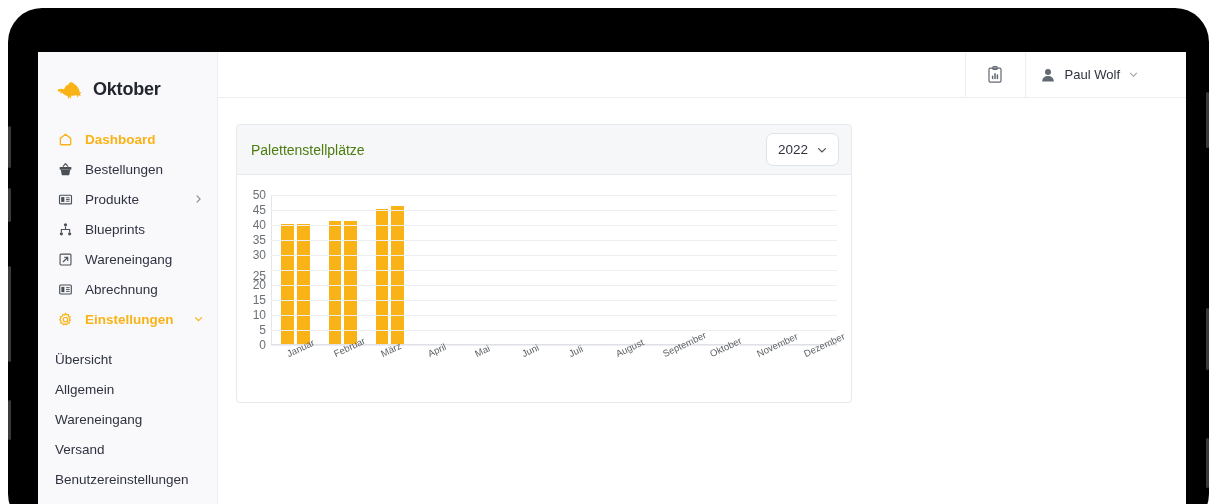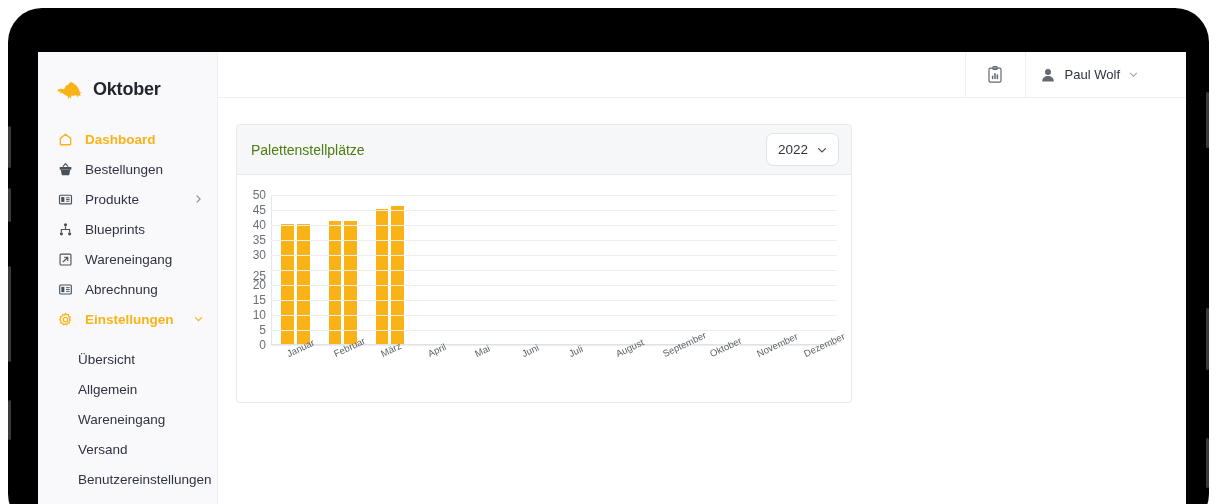--- a/index.html
+++ b/index.html
@@ -72,21 +72,21 @@
   .nav-item.active { color: #f9b316; font-weight: bold; }
   .nav-label { white-space: nowrap; }
   .nav-chev {
     position: absolute; right: 14px; top: 50%;
     transform: translateY(-50%);
     width: 9px; height: 9px;
   }
   .nav-sub {
     display: flex; align-items: center;
     height: 30px;
-    padding-left: 40px;
+    padding-left: 17px;
     font-size: 13.5px;
     color: #2f3340;
     cursor: pointer;
     white-space: nowrap;
   }
   .nav-gap { height: 10px; }
 
   
   .topbar {
     position: absolute;

